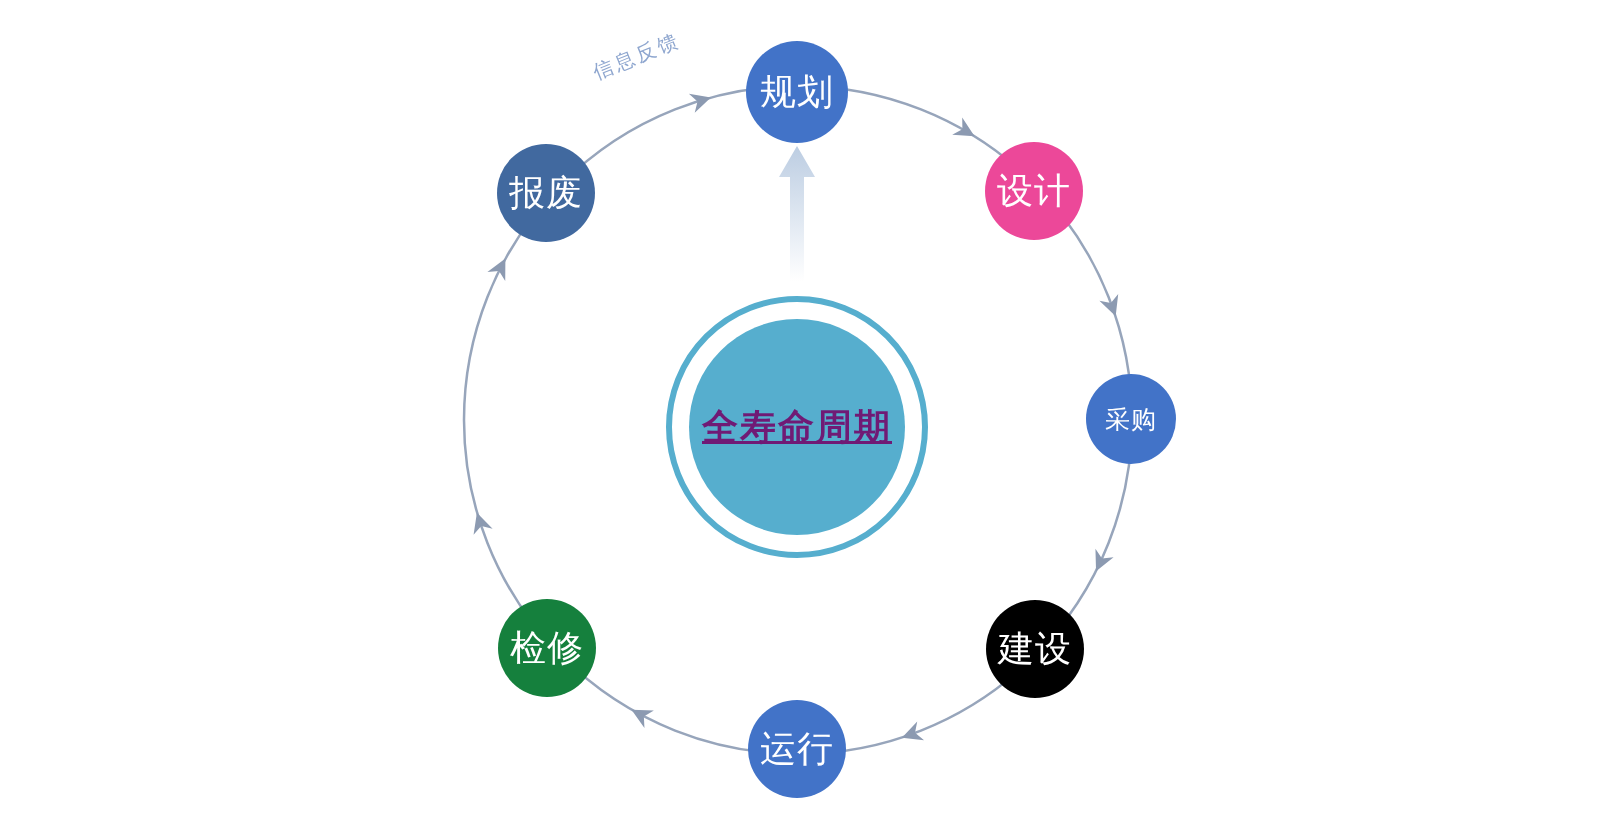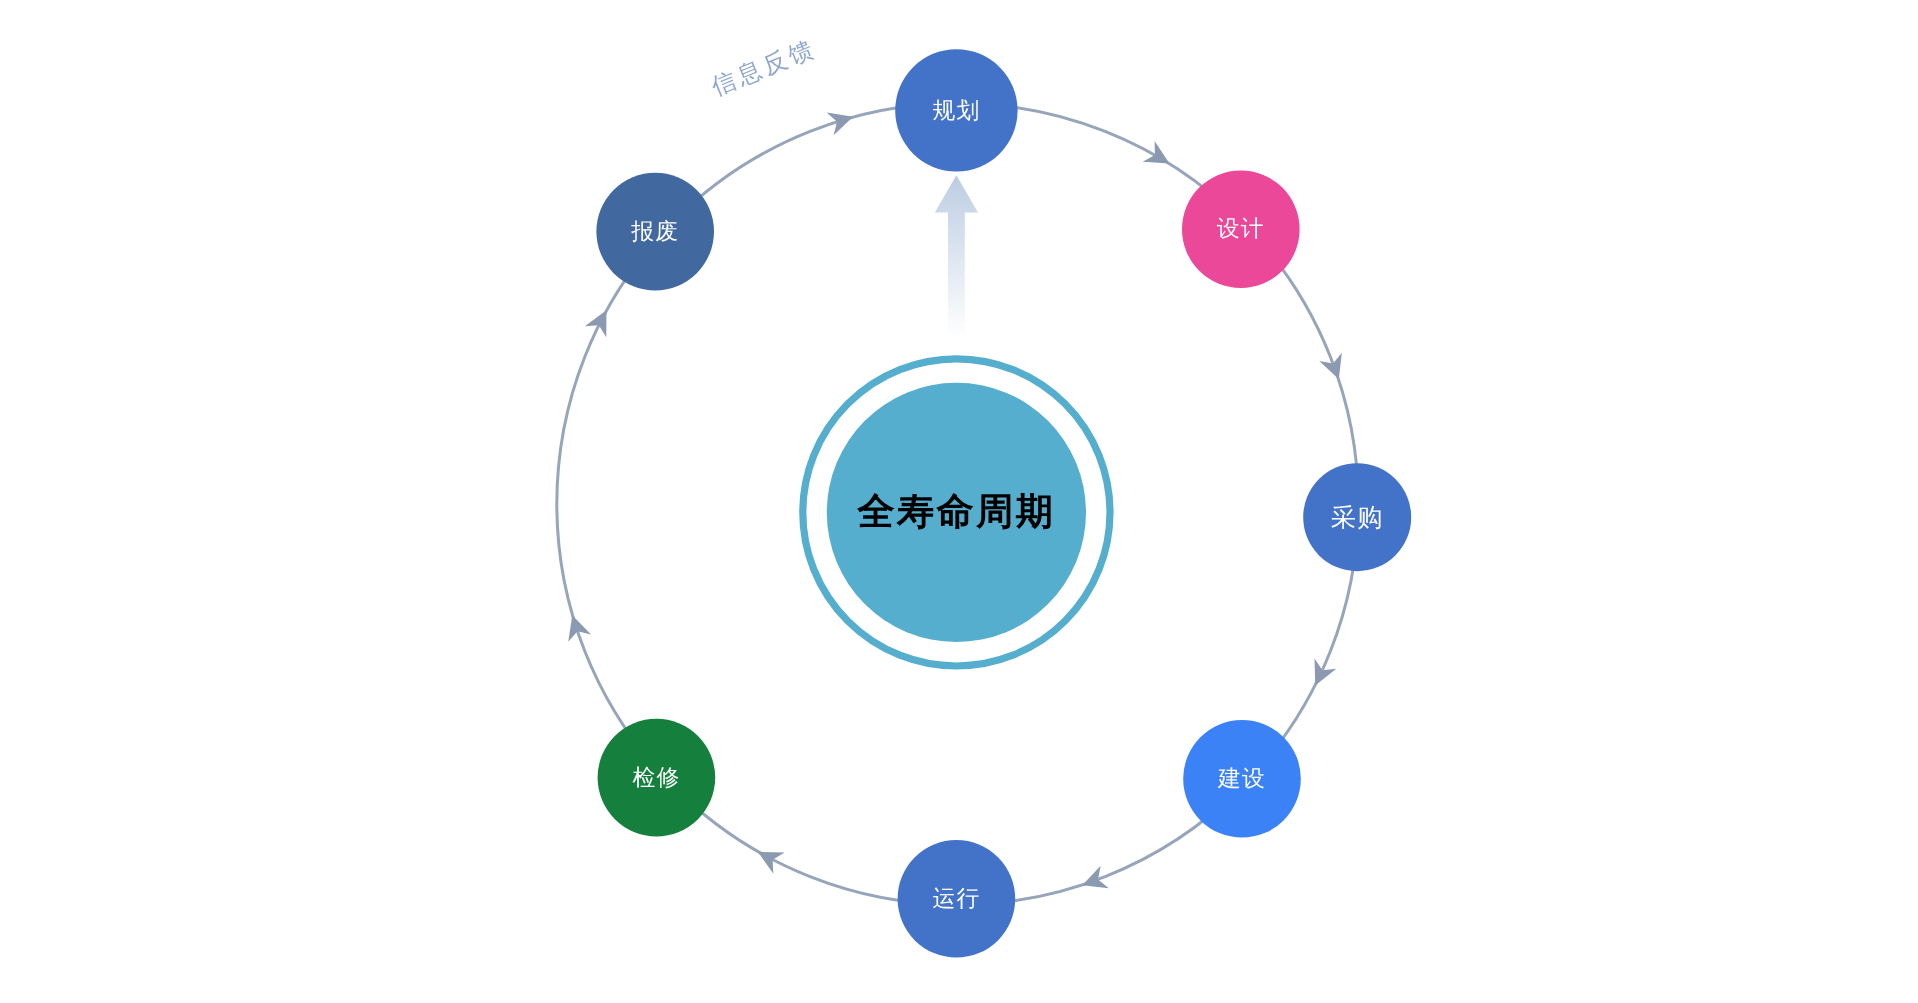--- a/index.html
+++ b/index.html
@@ -18,27 +18,27 @@
   
   .node {
     position: absolute;
     width: 98px;
     height: 98px;
     border-radius: 50%;
     display: flex;
     align-items: center;
     justify-content: center;
     color: #ffffff;
-    font-size: 19px;
+    font-size: 36px;
     letter-spacing: 1px;
     user-select: none;
   }
   .n0 { left: 746px; top: 41px; width: 102px; height: 102px; } 
   .n1 { left: 985px; top: 142px; }                             
-  .n2 { left: 1086px; top: 386px; width: 90px; height: 90px; font-size: 21px; } 
+  .n2 { left: 1086px; top: 374px; width: 90px; height: 90px; font-size: 25px; } 
   .n3 { left: 986px; top: 600px; }                             
   .n4 { left: 748px; top: 700px; }                             
   .n5 { left: 498px; top: 599px; }                             
   .n6 { left: 414px; top: 367px; }                             
   .n7 { left: 497px; top: 144px; font-family: Liberation Mono, monospace; }                             
 
   
   .center-outer {
     position: absolute;
     left: 666px;
@@ -55,24 +55,25 @@
   .center-inner {
     width: 216px;
     height: 216px;
     border-radius: 50%;
     background: #56AECE;
     display: flex;
     align-items: center;
     justify-content: center;
   }
   .center-inner span {
-    color: #000000;
-    font-size: 31px;
+    color: #701a75;
+    font-size: 36px;
     font-weight: bold;
     letter-spacing: 2px;
+    text-decoration: underline;
   }
 
   
   .feedback-label {
     position: absolute;
     left: 594px;
     top: 60px;
     transform: rotate(-22deg);
     transform-origin: left center;
     font-size: 20px;
@@ -126,21 +127,21 @@
     </g>
 
     <path d="M797 146 L815 177 L804 177 L804 282 L790 282 L790 177 L779 177 Z" fill="url(#upg)"></path>
   </svg>
 
   <div class="feedback-label" style="color: rgb(142, 166, 207);">信息反馈</div>
 
   <div class="node n0" style="background: rgb(66, 115, 200);">规划</div>
   <div class="node n1" style="background: #ec4899;">设计</div>
   <div class="node n2" style="background: rgb(66, 115, 200);">采购</div>
-  <div class="node n3" style="background: #3b82f6; text-align: right;">建设</div>
+  <div class="node n3" style="background: #000000; text-align: right;">建设</div>
   <div class="node n4" style="background: rgb(66, 115, 200); font-family: Liberation Mono, monospace;">运行</div>
   <div class="node n5" style="background: #15803d;">检修</div>
   <div class="node n7" style="background: rgb(65, 105, 159);">报废</div>
 
   <div class="center-outer" style="border-color: rgb(86, 174, 206);">
     <div class="center-inner" style="background: rgb(86, 174, 206);">
       <span>全寿命周期</span>
     </div>
   </div>
 

